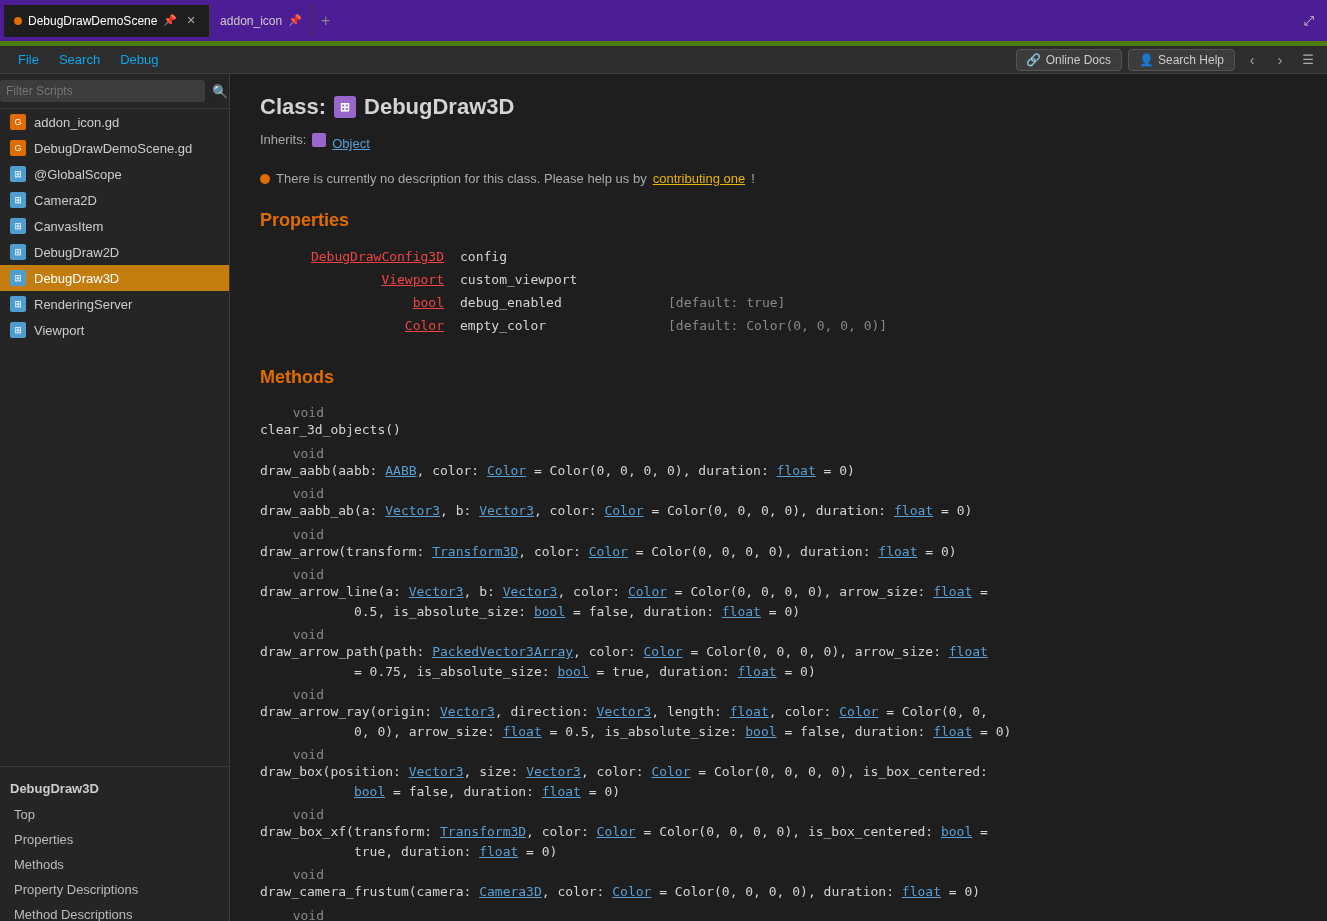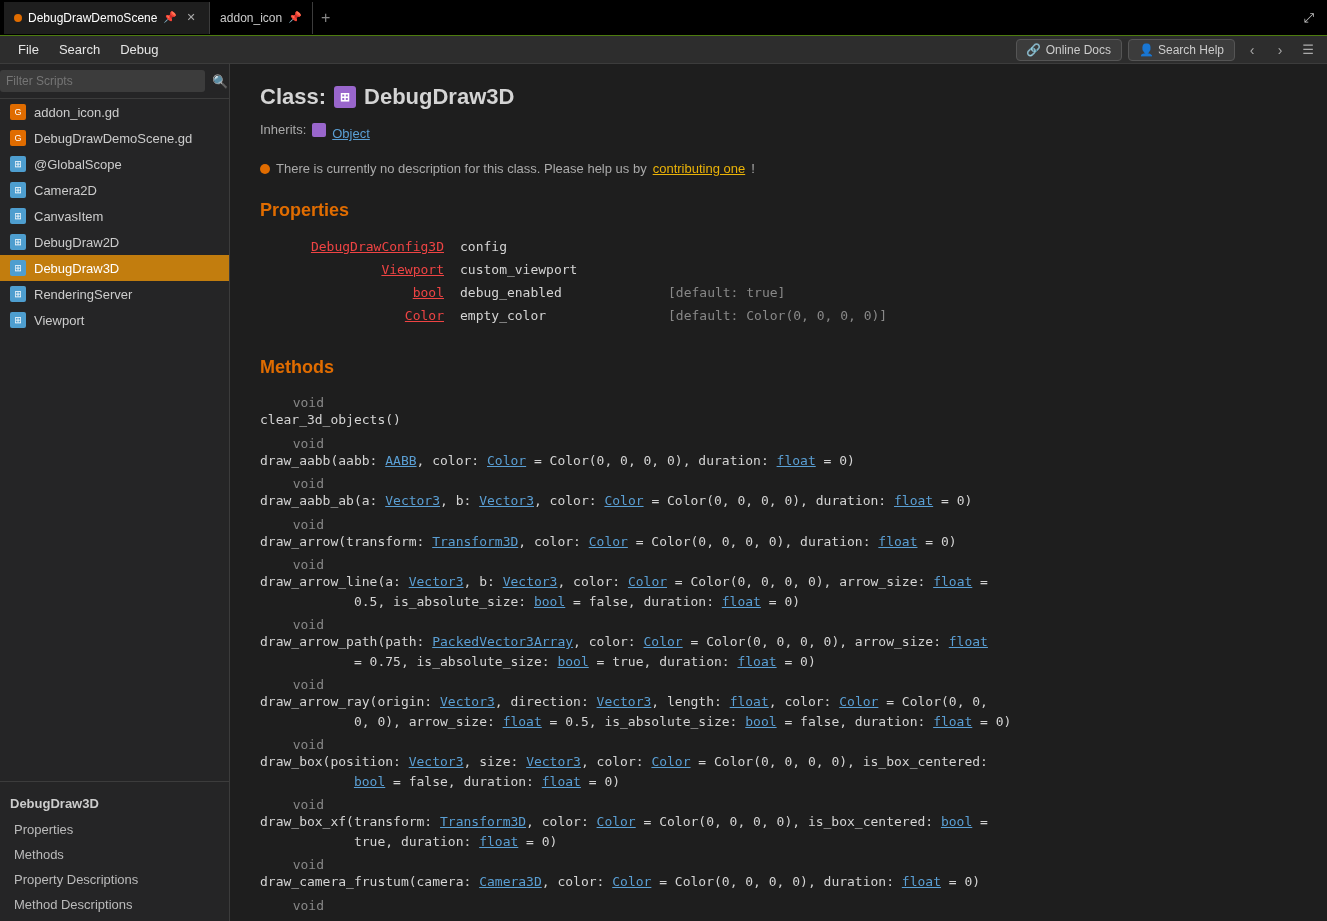--- a/index.html
+++ b/index.html
@@ -9,23 +9,23 @@
       color: #d4d4d4;
       height: 921px;
       width: 1327px;
       overflow: hidden;
       font-size: 13px;
     }
     
     .title-bar {
       display: flex;
       align-items: center;
-      background: #000000;
-      height: 36px;
-      border-bottom: 1px solid #4d7c0f;
+      background: #4c1d95;
+      height: 46px;
+      border-bottom: 5px solid #4d7c0f;
       padding: 0 4px;
     }
     .tab {
       display: flex;
       align-items: center;
       height: 32px;
       padding: 0 10px;
       gap: 6px;
       font-size: 12px;
       color: #ccc;
@@ -74,21 +74,21 @@
       background: #2d2d2d;
       height: 28px;
       border-bottom: 1px solid #3c3c3c;
       padding: 0 8px;
     }
     .menu-item {
       padding: 0 10px;
       height: 28px;
       line-height: 28px;
       font-size: 13px;
-      color: #e5e5e5;
+      color: #0ea5e9;
       cursor: pointer;
     }
     .menu-spacer { flex: 1; }
     .menu-actions {
       display: flex;
       align-items: center;
       gap: 6px;
     }
     .btn-link {
       display: flex;
@@ -412,20 +412,21 @@
         <span>RenderingServer</span>
       </div>
       <div class="sidebar-item">
         <div class="sidebar-icon blue">⊞</div>
         <span>Viewport</span>
       </div>
     </div>
 
     <div class="sidebar-bottom">
       <div class="sidebar-section-title">DebugDraw3D</div>
+      <div class="sidebar-nav-item">Top</div>
       <div class="sidebar-nav-item">Properties</div>
       <div class="sidebar-nav-item">Methods</div>
       <div class="sidebar-nav-item">Property Descriptions</div>
       <div class="sidebar-nav-item">Method Descriptions</div>
     </div>
 
     <div style="position:relative;">
       
     </div>
   </div>

